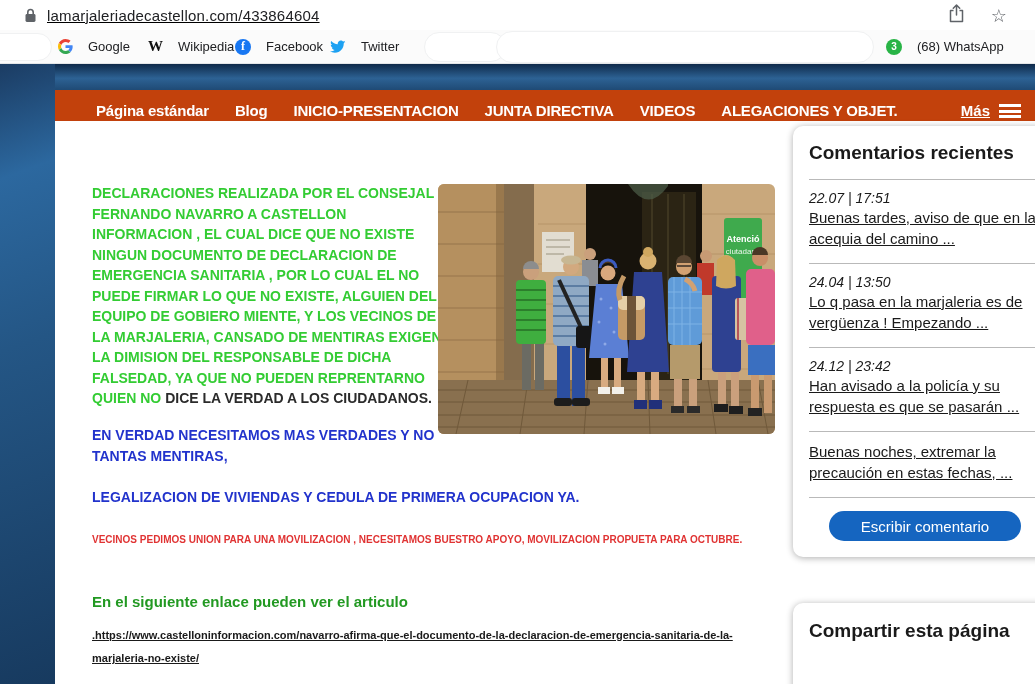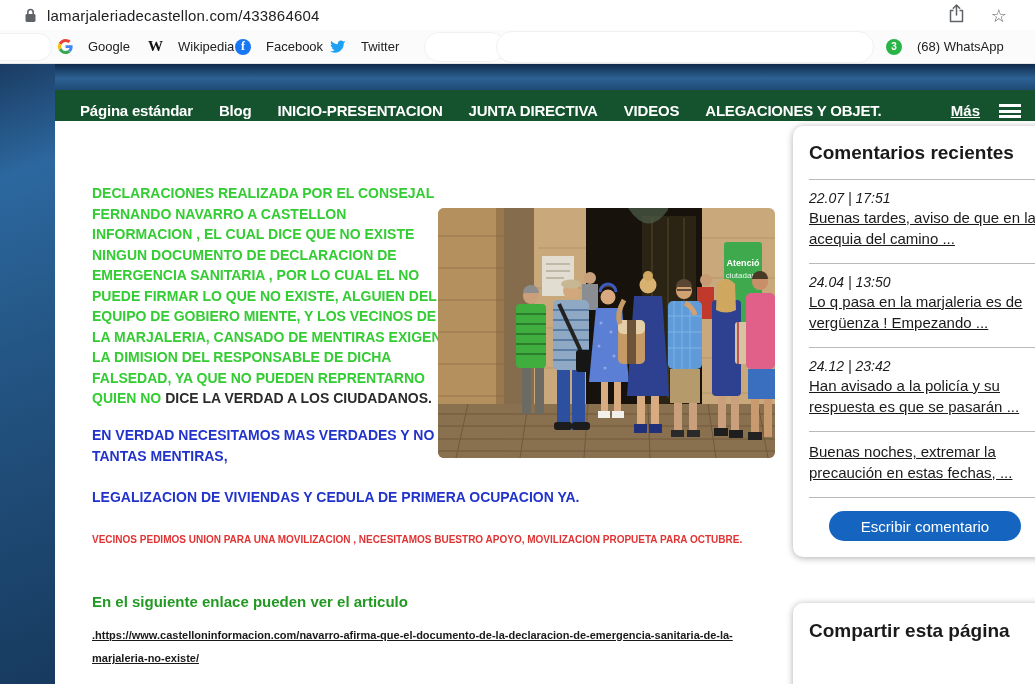--- a/index.html
+++ b/index.html
@@ -4,59 +4,59 @@
 <style>
   * { margin:0; padding:0; box-sizing:border-box; }
   html,body { background:#e9e9e9; }
   #screen {
     position:relative; width:1035px; height:684px; overflow:hidden;
     background:#ffffff; font-family:"Liberation Sans", sans-serif;
     -webkit-font-smoothing:antialiased;
   }
   
   .chrome { position:absolute; top:0; left:0; width:1035px; height:64px; background:#fff; }
-  .url-row { position:absolute; top:0; left:0; right:0; height:30px; display:flex; align-items:center; }
+  .url-row { position:absolute; top:0; left:0; right:0; height:30px; display:flex; align-items:center;text-decoration:underline; }
   .lock { margin-left:24px; margin-right:10px; display:flex; }
   .url-text { font-size:15px; color:#202124; letter-spacing:.2px; }
   .chrome-actions { position:absolute; right:28px; top:4px; display:flex; gap:26px; align-items:center; }
   .star-glyph { font-size:18px; color:#5f6368; line-height:1; }
   .bm-row { position:absolute; top:30px; left:0; right:0; height:34px; background:#fbfbfb; border-bottom:1px solid #e4e6e8; }
   .cloud { position:absolute; background:#fff; border:1px solid #f0f1f2; border-radius:16px; }
   .bm-item { position:absolute; top:0; height:33px; display:flex; align-items:center; gap:15px; font-size:13px; color:#202124; }
   .fb-circle { width:16px; height:16px; border-radius:50%; background:#1877F2; color:#fff;
     font-family:"Liberation Serif", serif; font-weight:bold; font-size:12px;
     display:flex; align-items:center; justify-content:center; }
   .wa-badge { width:16px; height:16px; border-radius:50%; background:#28b446; color:#fff;
     font-size:10px; font-weight:bold; display:flex; align-items:center; justify-content:center; }
   .wiki-w { font-family:"Liberation Serif", serif; font-size:15px; font-weight:bold; color:#111; }
   
   .blue-band { position:absolute; top:64px; left:0; width:1035px; height:26px;
     background:linear-gradient(180deg,#0f2a4a 0%, #2d6294 55%, #1f4a75 100%); }
   .blue-strip { position:absolute; top:64px; left:0; width:55px; height:620px;
     background:linear-gradient(160deg,#1b3c63 0%, #2c689f 18%, #245685 45%, #173a5f 100%); }
-  .nav { position:absolute; top:90px; left:55px; width:980px; height:41px; background:#14532d;
-    display:flex; align-items:center; color:#fff; }
+  .nav { position:absolute; top:90px; left:55px; width:980px; height:41px; background:#c2410c;
+    display:flex; align-items:center; color:#fff;padding-left:16px; }
   .nav-item { padding:0 13px; font-size:15px; font-weight:bold; letter-spacing:-0.2px; white-space:nowrap; cursor:pointer; }
   .nav-item:first-child { margin-left:12px; }
-  .nav-more { margin-left:auto; display:flex; align-items:center; gap:19px; padding-right:14px; cursor:pointer;text-decoration:underline; }
+  .nav-more { margin-left:auto; display:flex; align-items:center; gap:9px; padding-right:14px; cursor:pointer;text-decoration:underline; }
   .nav-more-label { font-size:15px; font-weight:bold; }
   .burger { width:22px; height:14px;
     background:repeating-linear-gradient(180deg,#fff 0 3px, rgba(0,0,0,0) 3px 5.5px); }
   
   .page { position:absolute; top:121px; left:55px; width:980px; height:563px; background:#fff; }
   .para { position:absolute; font-weight:bold; }
   .p1 { left:37px; top:62px; width:350px; font-size:14px; line-height:20.5px; color:#33cc33; }
   .p1 .tail { color:#2b2b2b; }
   .p2 { left:37px; top:304px; width:400px; font-size:14px; line-height:20.5px; color:#2233cc; }
   .p3 { left:37px; top:366px; width:640px; font-size:14px; line-height:20.5px; color:#2233cc; }
   .p4 { left:37px; top:409px; width:694px; font-size:10px; line-height:20.5px; color:#e03333; }
   .p5 { left:37px; top:472px; width:640px; font-size:15px; color:#229922; }
   .plink { left:37px; top:503px; width:694px; font-size:11px; line-height:23px; color:#1a1a1a;
     text-decoration:underline; cursor:pointer; }
-  .photo { position:absolute; left:383px; top:63px; width:337px; height:250px; border-radius:6px; overflow:hidden;margin-top:24px; }
+  .photo { position:absolute; left:383px; top:63px; width:337px; height:250px; border-radius:6px; overflow:hidden; }
   
   .card { position:absolute; left:738px; width:264px; background:#fff; border-radius:10px;
     box-shadow:0 1px 7px rgba(0,0,0,.32); }
   .card1 { top:5px; padding:15px 16px 14px 16px; }
   .card2 { top:482px; height:150px; padding:16px 16px; }
   .card-title { font-size:19px; line-height:24px; font-weight:bold; color:#1a1a1a; }
   .card hr { border:none; border-top:1px solid #b9b9b9; margin:14px 0 10px 0; }
   .comment-date { font-size:14px; font-style:italic; color:#1a1a1a; margin-bottom:2px; }
   .comment-link { font-size:15px; line-height:20.5px; font-weight:normal; color:#1a1a1a;
     text-decoration:underline; cursor:pointer; display:block; }

